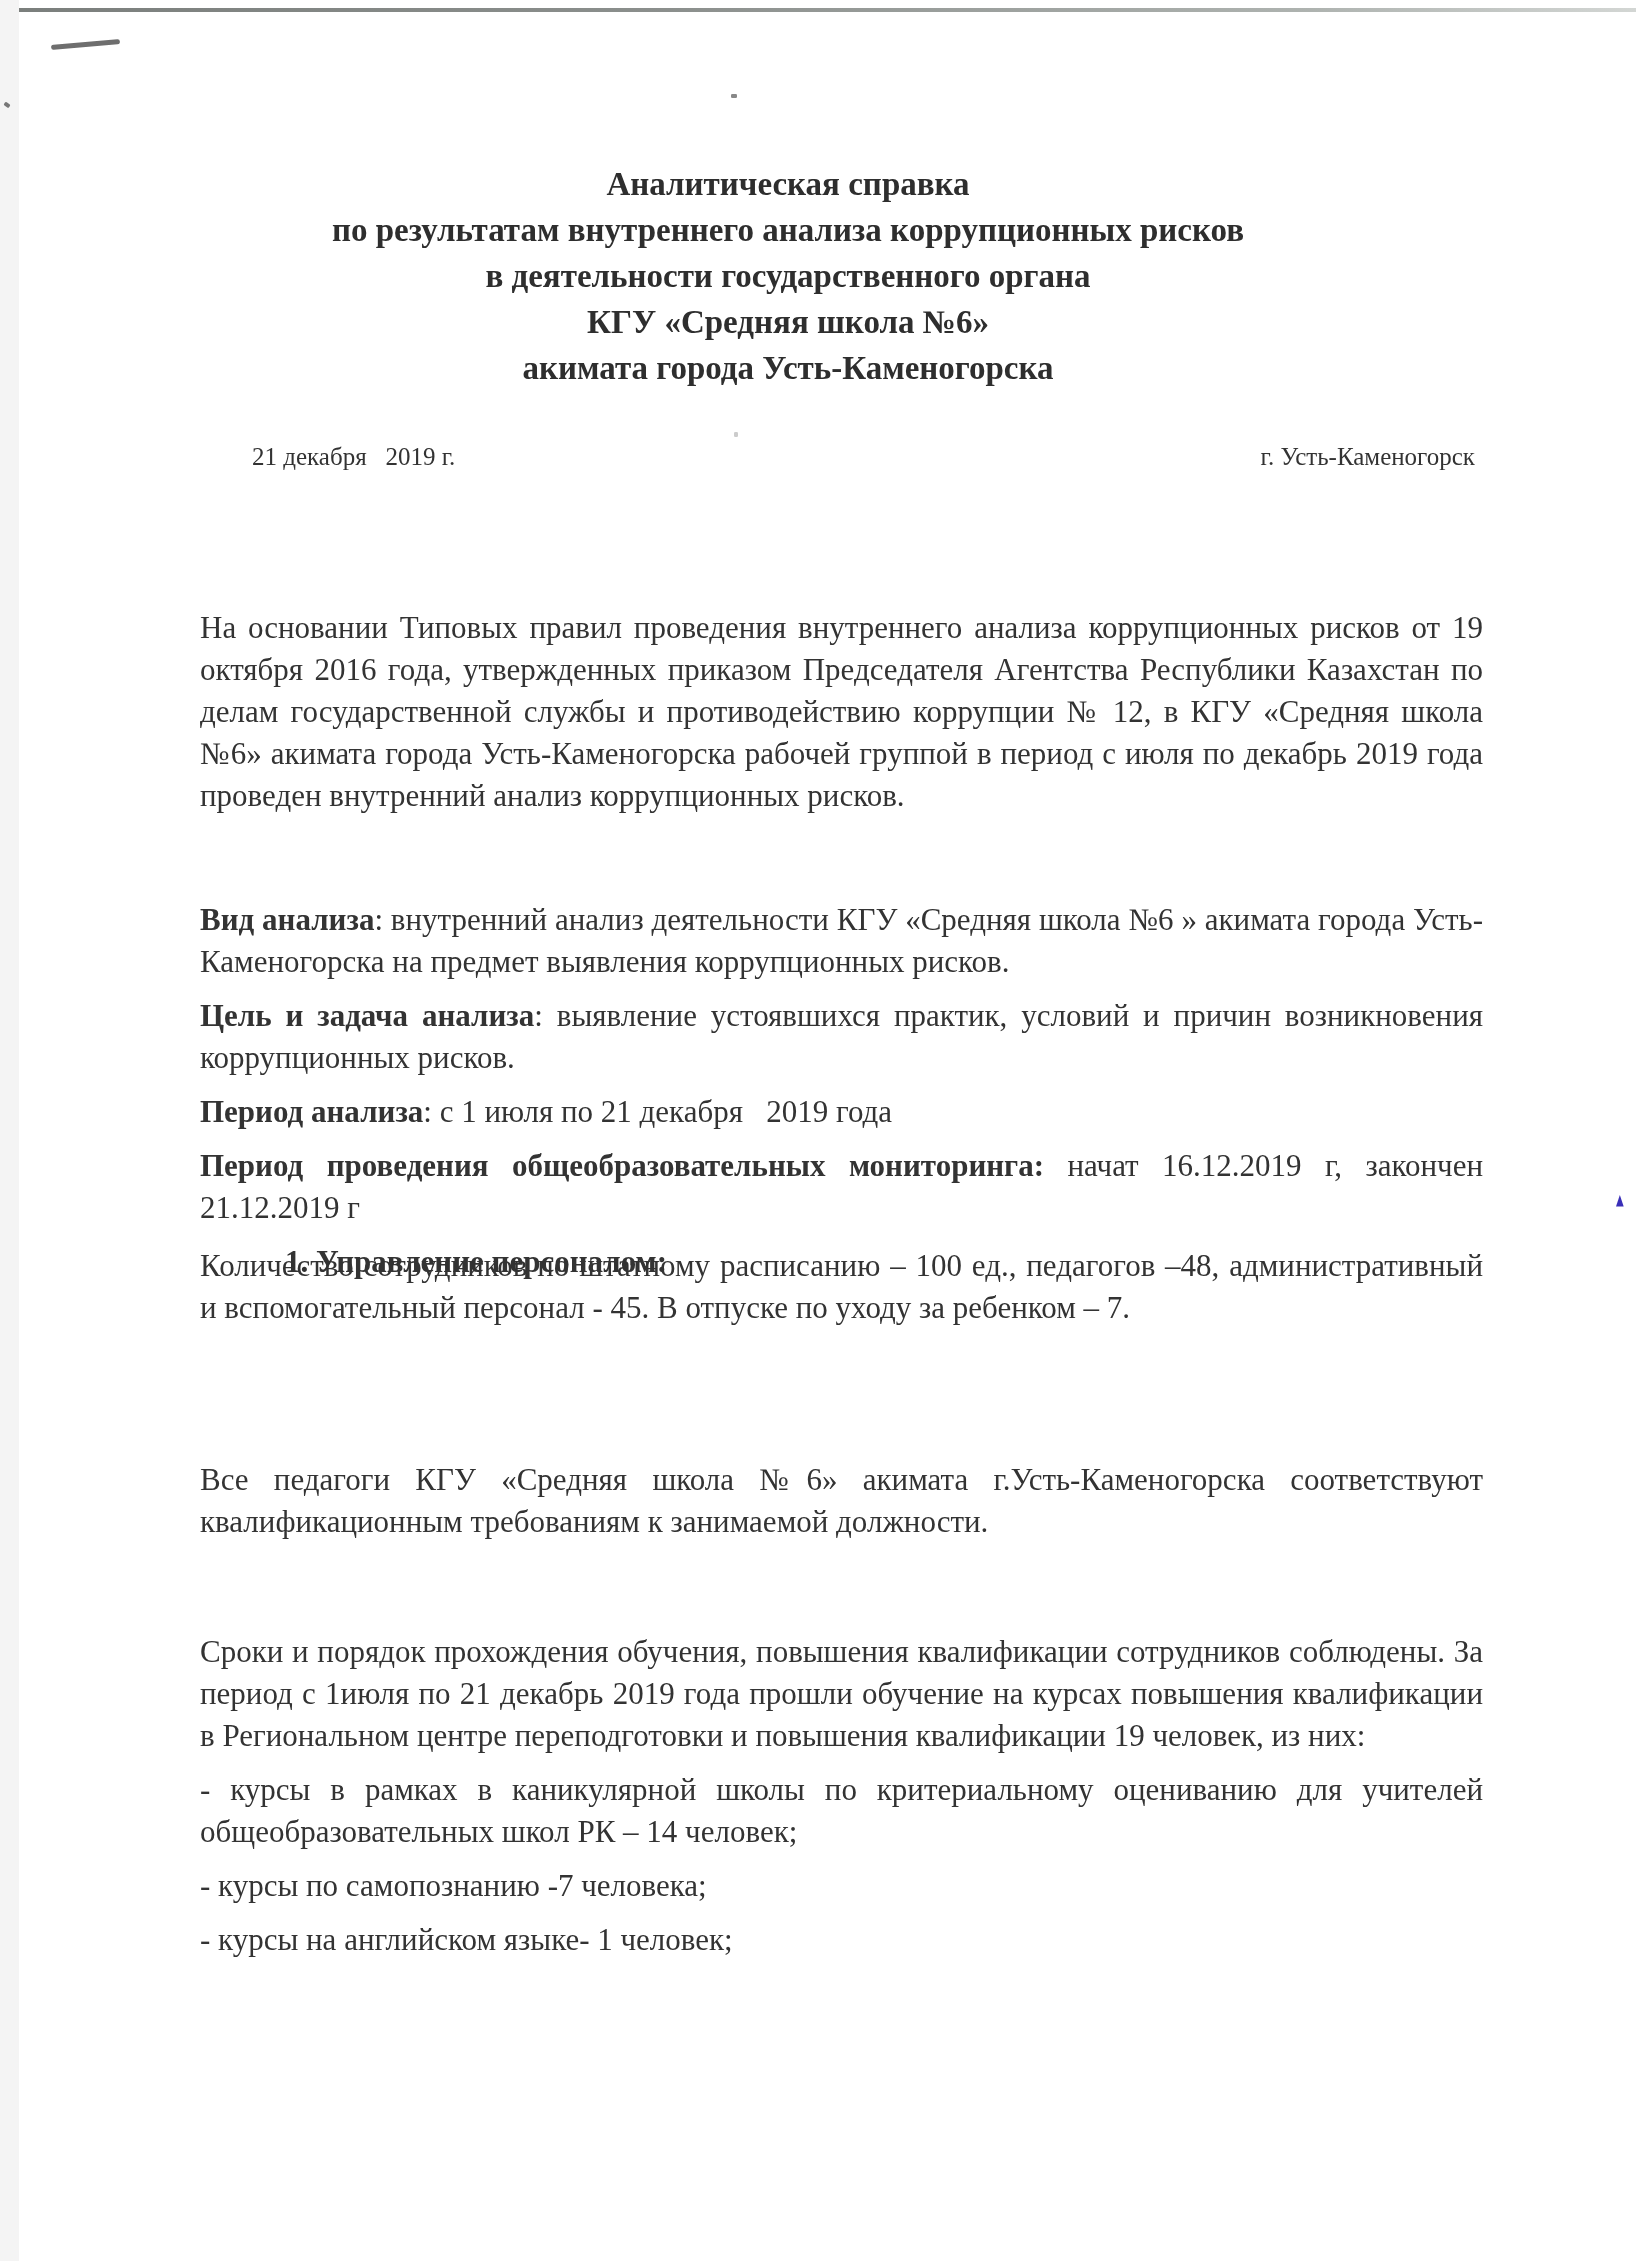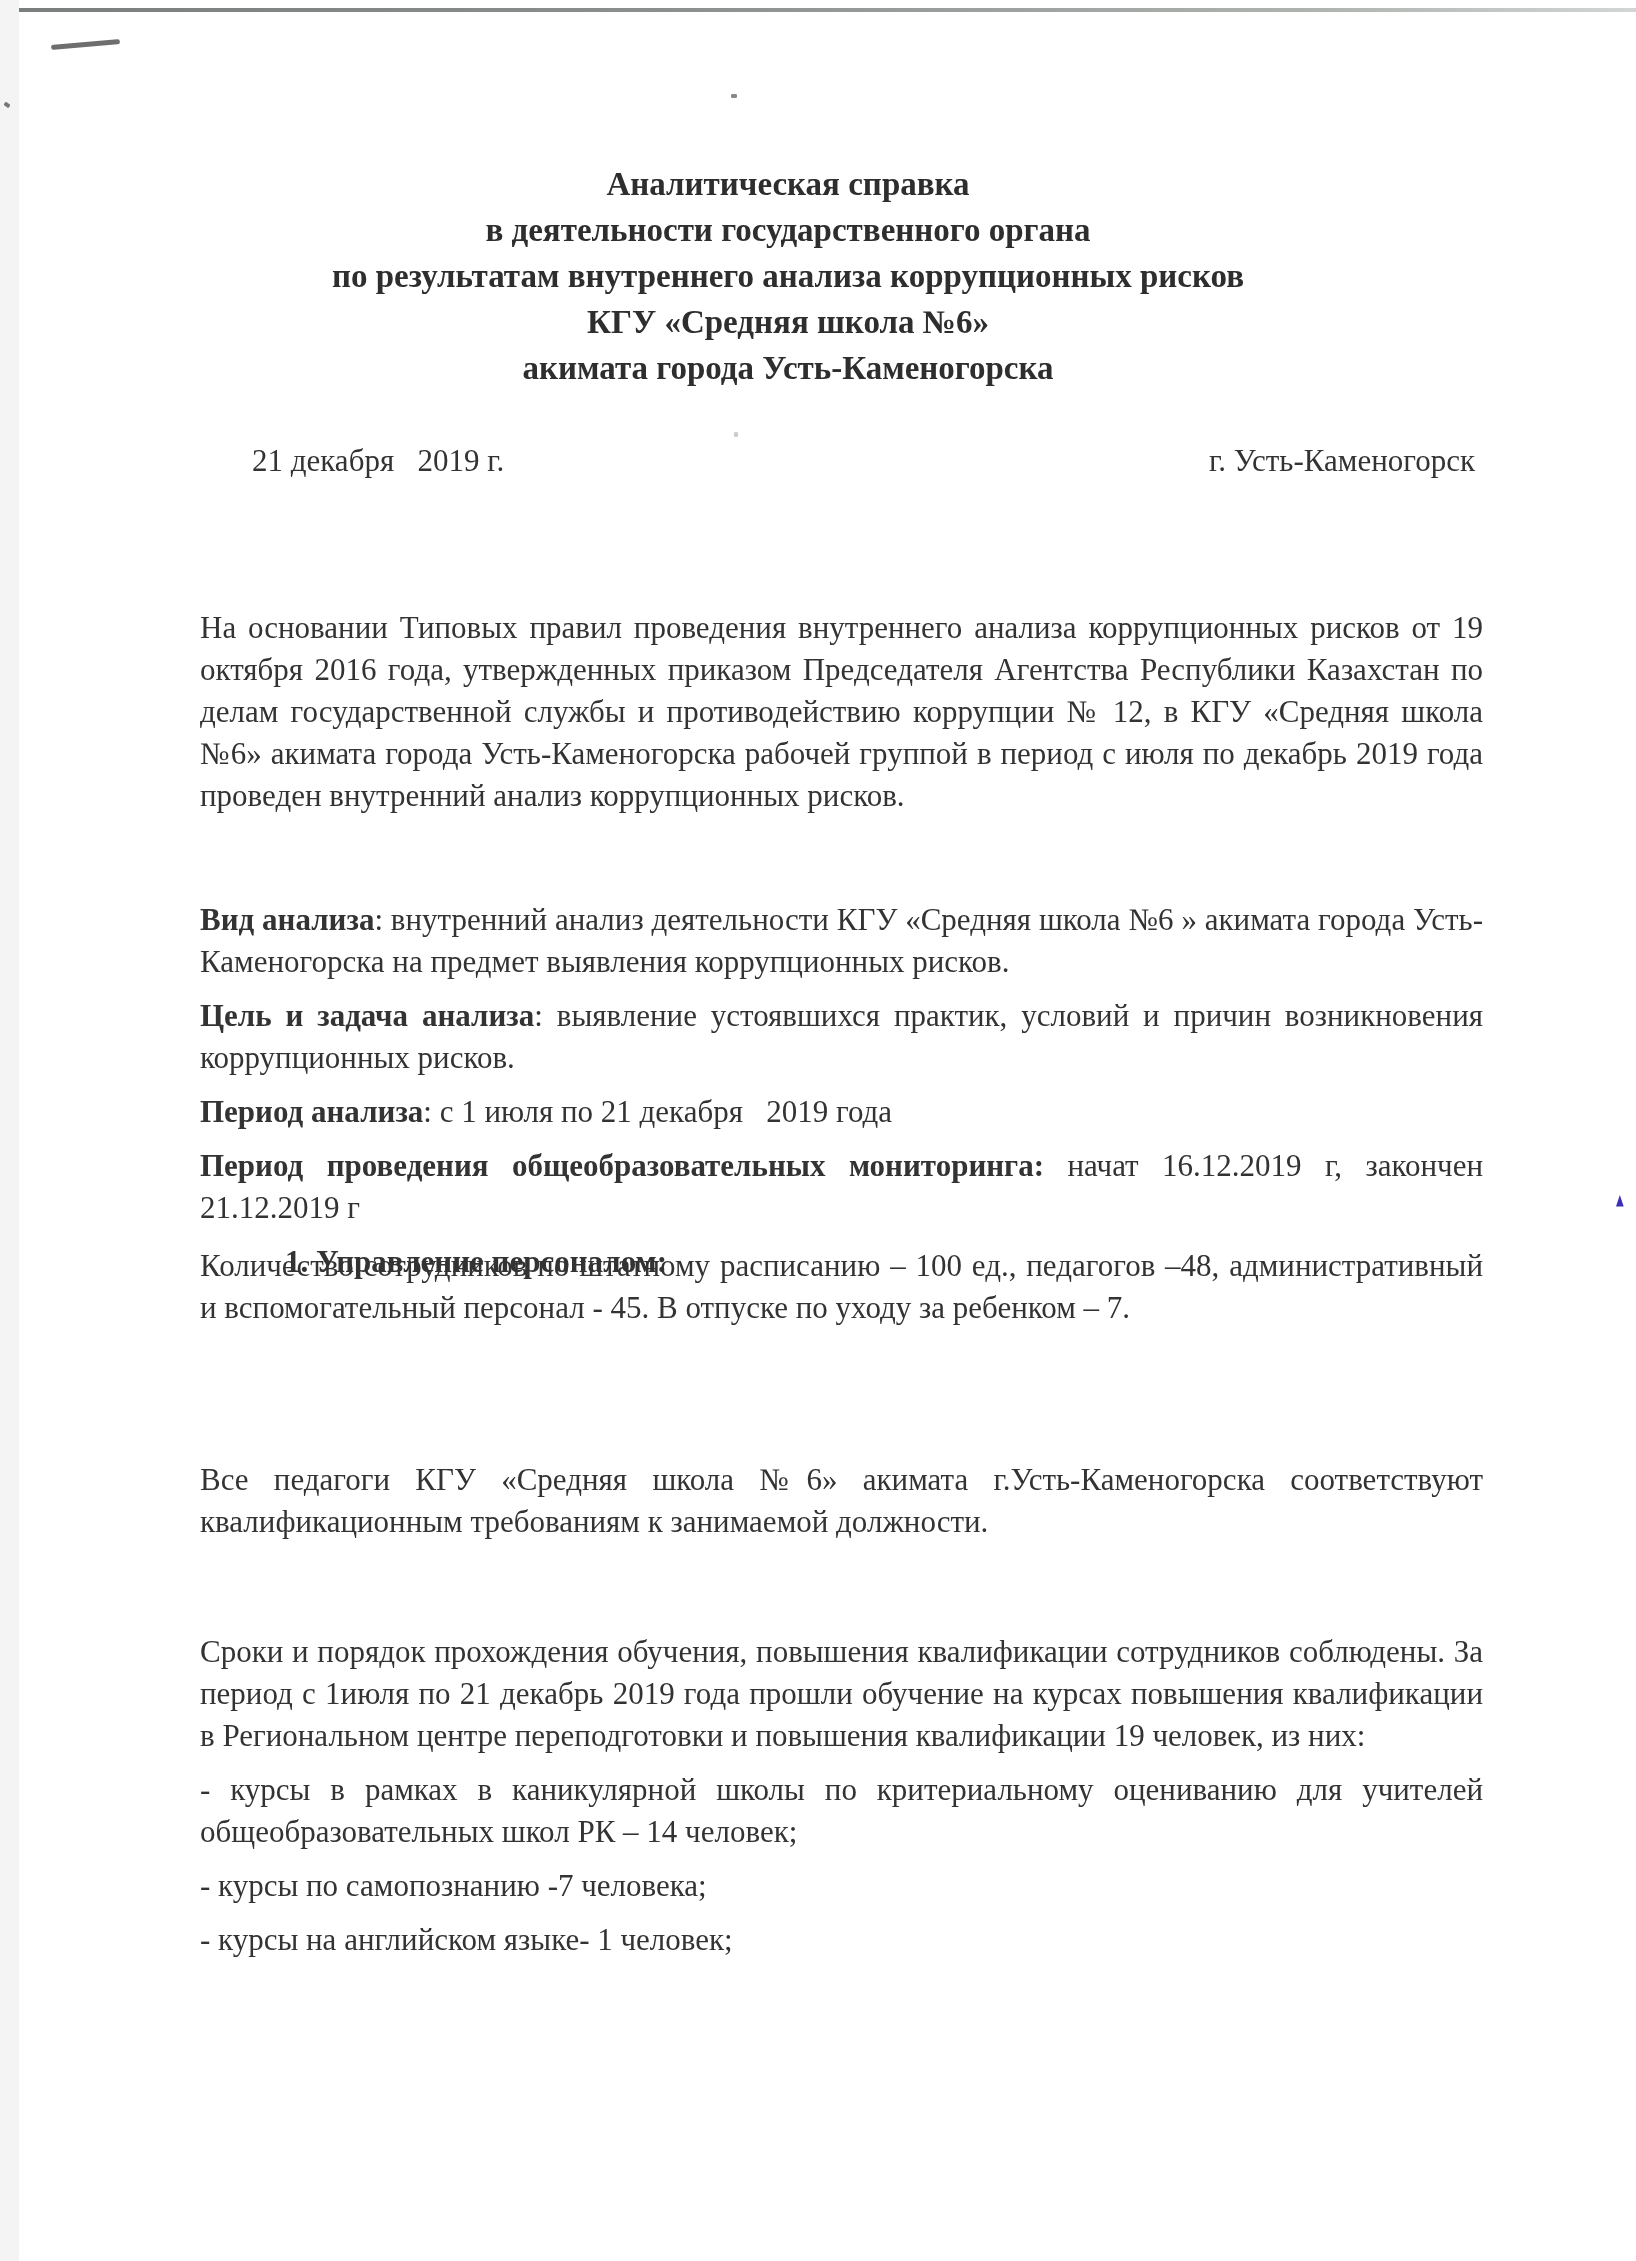--- a/index.html
+++ b/index.html
@@ -88,21 +88,21 @@
       text-align: center;
       font-weight: bold;
       font-size: 33px;
       line-height: 46px;
       color: #2e2e2e;
     }
     .title-block div { white-space: nowrap; }
     .date-line {
       position: absolute;
       top: 443px;
-      font-size: 31px;
+      font-size: 25px;
       white-space: nowrap;
     }
     .date-left { left: 252px; }
     .date-right { right: 162px; margin-left: 40px; }
 
     .body-text {
       position: absolute;
       left: 188px;
       width: 1307px;
       font-size: 31px;
@@ -132,22 +132,22 @@
 <div class="scan-edge-left"></div>
 <div class="scan-edge-top"></div>
 <div class="pen-mark"></div>
 <div class="left-speck"></div>
 <div class="top-speck"></div>
 <div class="mid-speck"></div>
 <div class="blue-mark"></div>
 
 <div class="title-block">
   <div>Аналитическая справка</div>
+  <div>по результатам внутреннего анализа коррупционных рисков</div>
   <div>в деятельности государственного органа</div>
-  <div>по результатам внутреннего анализа коррупционных рисков</div>
   <div>КГУ «Средняя школа №6»</div>
   <div>акимата города Усть-Каменогорска</div>
 </div>
 
 <div class="date-line date-left" style="white-space:pre;">21 декабря   2019 г.</div>
 <div class="date-line date-right">г. Усть-Каменогорск</div>
 
 <div class="body-text" id="para-basis">
   <p>На основании Типовых правил проведения внутреннего анализа коррупционных рисков от 19 октября 2016 года, утвержденных приказом Председателя Агентства Республики Казахстан  по делам государственной службы и противодействию коррупции  №  12,  в  КГУ  «Средняя  школа  №6»  акимата  города  Усть-Каменогорска  рабочей группой в период  с июля  по декабрь 2019 года проведен внутренний  анализ коррупционных  рисков.</p>
 </div>

